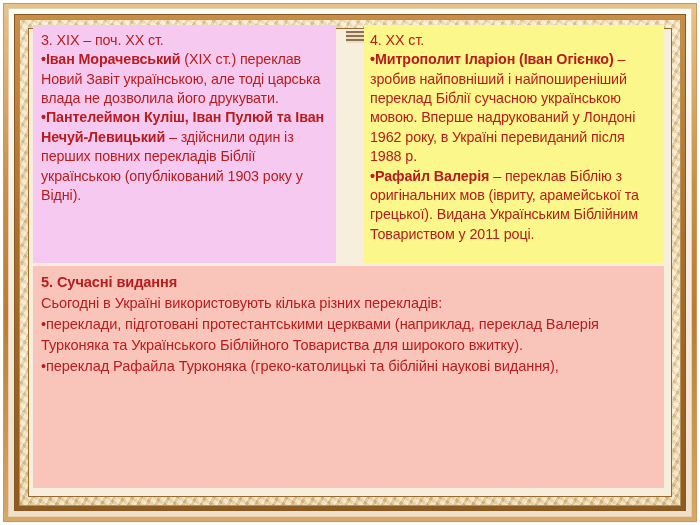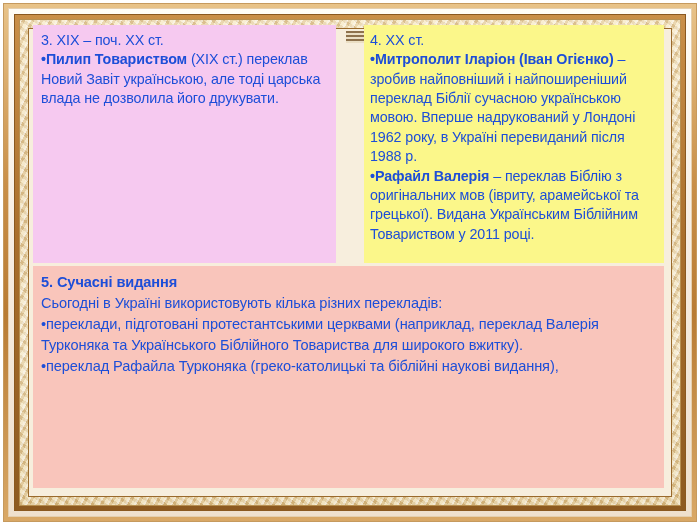--- a/index.html
+++ b/index.html
@@ -61,21 +61,21 @@
   
   .stripe-marker{
     position:absolute;left:346px;top:31px;width:18px;height:12px;
     background:repeating-linear-gradient(180deg,#7b5b33 0 2px,#e9dcc0 2px 4px);
     opacity:.85;
   }
 
   
   .panel{
     position:absolute;box-sizing:border-box;
-    color:#1d4ed8;
+    color:#b91c1c;
     font-size:14.3px;line-height:1.355;
     letter-spacing:-0.1px;
     overflow:hidden;
   }
   .panel p{margin:0;}
   .panel b{font-weight:bold;}
 
   .panel-pink-top{
     left:33px;top:25px;width:303px;height:238px;
     background:#f6c9f0;
@@ -108,21 +108,22 @@
     <div class="corner tr"></div>
     <div class="corner bl"></div>
     <div class="corner br"></div>
   </div>
   <div class="frame-l6"></div>
 
   <div class="stripe-marker"></div>
 
   <div class="panel panel-pink-top">
     <p>3. XIX – поч. XX ст.</p>
-    <p><b>•</b><b>Пилип Товариством</b><span> (XIX ст.) переклав Новий Завіт українською, але тоді царська влада не дозволила його друкувати.</span></p>
+    <p><b>•</b><b>Іван Морачевський</b><span> (XIX ст.) переклав Новий Завіт українською, але тоді царська влада не дозволила його друкувати.</span></p>
+    <p><b>•</b><b>Пантелеймон Куліш, Іван Пулюй та Іван Нечуй-Левицький</b><span> – здійснили один із перших повних перекладів Біблії українською (опублікований 1903 року у Відні).</span></p>
   </div>
 
   <div class="panel panel-yellow">
     <p>4. XX ст.</p>
     <p><b>•</b><b>Митрополит Іларіон (Іван Огієнко)</b><span> – зробив найповніший і найпоширеніший переклад Біблії сучасною українською мовою. Вперше надрукований у Лондоні 1962 року, в Україні перевиданий після 1988 р.</span></p>
     <p><b>•</b><b>Рафайл Валерія</b><span> – переклав Біблію з оригінальних мов (івриту, арамейської та грецької). Видана Українським Біблійним Товариством у 2011 році.</span></p>
   </div>
 
   <div class="panel panel-pink-bottom">
     <p><b>5. Сучасні видання</b></p>

